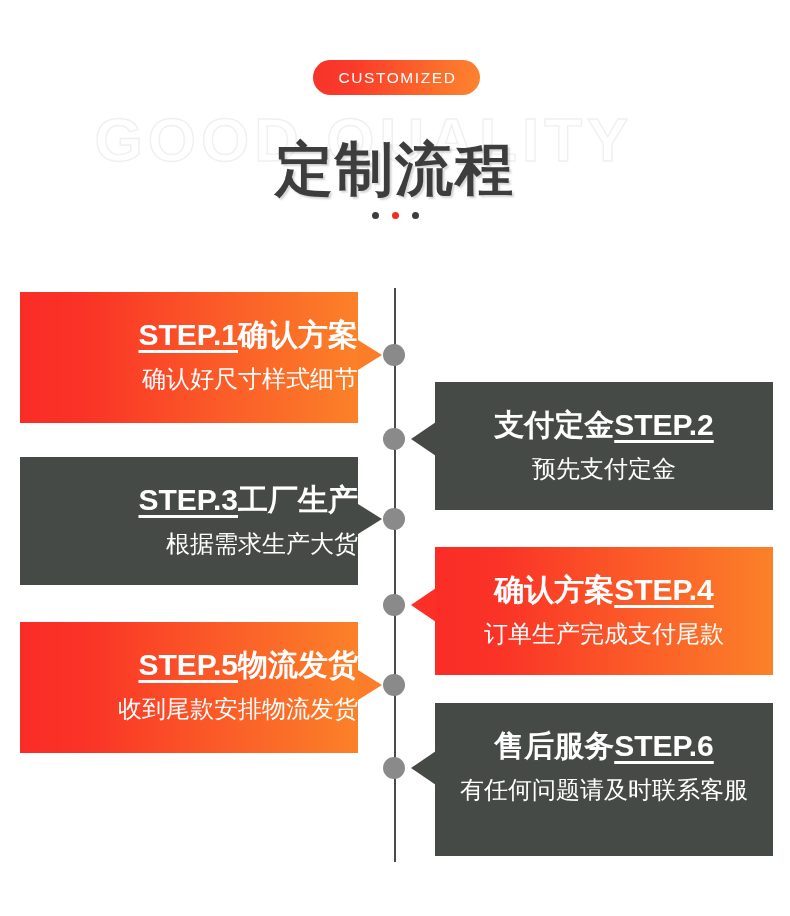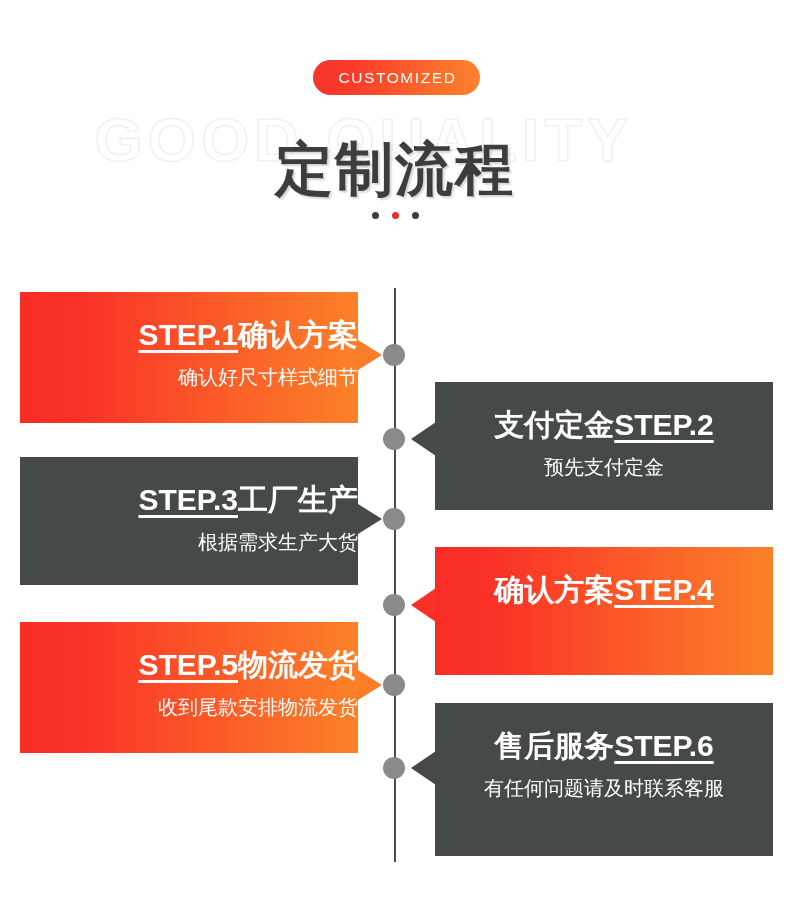--- a/index.html
+++ b/index.html
@@ -120,21 +120,21 @@
     white-space: nowrap;
   }
   .card .title .step {
     text-decoration: underline;
     text-underline-offset: 5px;
     text-decoration-thickness: 3px;
     font-weight: bold;
   }
   .card .subtitle {
     margin-top: 12px;
-    font-size: 20px;
+    font-size: 24px;
     font-weight: normal;
     line-height: 1.2;
     white-space: nowrap;
   }
 
   
   .arrow {
     position: absolute;
     width: 0;
     height: 0;
@@ -200,20 +200,21 @@
       <span class="step">STEP.3</span><span>工厂生产</span>
     </div>
     <div class="subtitle">根据需求生产大货</div>
   </div>
   <div class="arrow point-right dark-arrow" style="top:504px"></div>
 
   <div class="card right grad" style="top:547px;height:128px">
     <div class="title">
       <span>确认方案</span><span class="step">STEP.4</span>
     </div>
+    <div class="subtitle">订单生产完成支付尾款</div>
   </div>
   <div class="arrow point-left grad-arrow" style="top:588px"></div>
 
   <div class="card left grad" style="top:622px;height:131px">
     <div class="title">
       <span class="step">STEP.5</span><span>物流发货</span>
     </div>
     <div class="subtitle">收到尾款安排物流发货</div>
   </div>
   <div class="arrow point-right" style="top:670px"></div>

